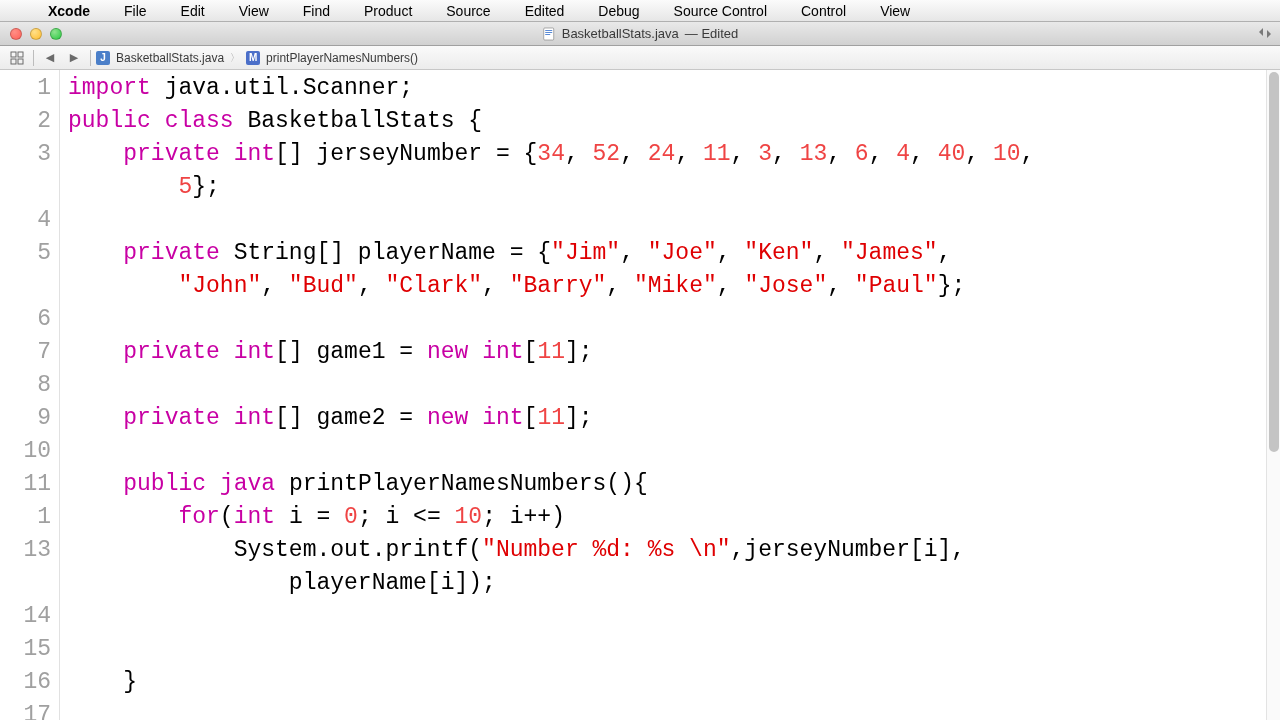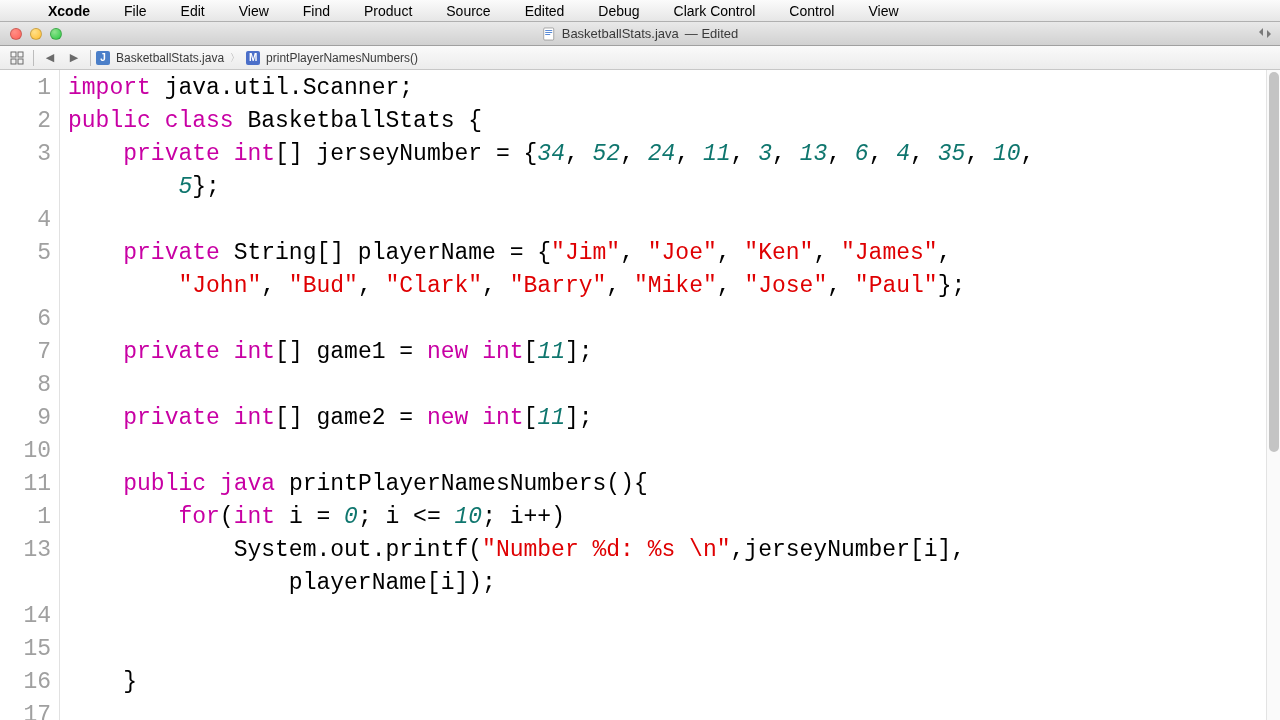--- a/index.html
+++ b/index.html
@@ -148,21 +148,21 @@
       font-family: Menlo, Monaco, "Courier New", monospace;
       font-size: 23px;
       line-height: 33px;
       padding-left: 8px;
       padding-top: 2px;
       white-space: pre;
       color: #000;
       overflow: hidden;
     }
     .kw { color: #c800a4; }
-    .num { color: #0f766e; font-style: italic; }
+    .num { color: #ef4444; }
     .str { color: #df0002; }
     .scroll {
       position: absolute;
       right: 0;
       top: 70px;
       bottom: 0;
       width: 14px;
       background: #fafafa;
       border-left: 1px solid #e3e3e3;
     }
@@ -183,21 +183,21 @@
   <span class="apple-icon"></span>
   <span class="app-name">Xcode</span>
   <span>File</span>
   <span>Edit</span>
   <span>View</span>
   <span>Find</span>
   <span>Product</span>
   <span>Source</span>
   <span>Edited</span>
   <span>Debug</span>
-  <span>Clark Control</span>
+  <span>Source Control</span>
   <span>Control</span>
   <span>View</span>
 </div>
 
 <div class="titlebar">
   <div class="traffic">
     <div class="dot red"></div>
     <div class="dot yellow"></div>
     <div class="dot green"></div>
   </div>
@@ -260,21 +260,21 @@
       <div>1</div>
       <div>13</div>
       <div>&nbsp;</div>
       <div>14</div>
       <div>15</div>
       <div>16</div>
       <div>17</div>
     </div>
   <div class="code" id="code"><span class="kw">import</span> java.util.Scanner;
 <span class="kw">public</span> <span class="kw">class</span> BasketballStats {
-    <span class="kw">private</span> <span class="kw">int</span>[] jerseyNumber = {<span class="num">34</span>, <span class="num">52</span>, <span class="num">24</span>, <span class="num">11</span>, <span class="num">3</span>, <span class="num">13</span>, <span class="num">6</span>, <span class="num">4</span>, <span class="num">35</span>, <span class="num">10</span>,
+    <span class="kw">private</span> <span class="kw">int</span>[] jerseyNumber = {<span class="num">34</span>, <span class="num">52</span>, <span class="num">24</span>, <span class="num">11</span>, <span class="num">3</span>, <span class="num">13</span>, <span class="num">6</span>, <span class="num">4</span>, <span class="num">40</span>, <span class="num">10</span>,
         <span class="num">5</span>};
 
     <span class="kw">private</span> String[] playerName = {<span class="str">"Jim"</span>, <span class="str">"Joe"</span>, <span class="str">"Ken"</span>, <span class="str">"James"</span>,
         <span class="str">"John"</span>, <span class="str">"Bud"</span>, <span class="str">"Clark"</span>, <span class="str">"Barry"</span>, <span class="str">"Mike"</span>, <span class="str">"Jose"</span>, <span class="str">"Paul"</span>};
 
     <span class="kw">private</span> <span class="kw">int</span>[] game1 = <span class="kw">new</span> <span class="kw">int</span>[<span class="num">11</span>];
 
     <span class="kw">private</span> <span class="kw">int</span>[] game2 = <span class="kw">new</span> <span class="kw">int</span>[<span class="num">11</span>];
 
     <span class="kw">public</span> <span class="kw">java</span> printPlayerNamesNumbers(){

